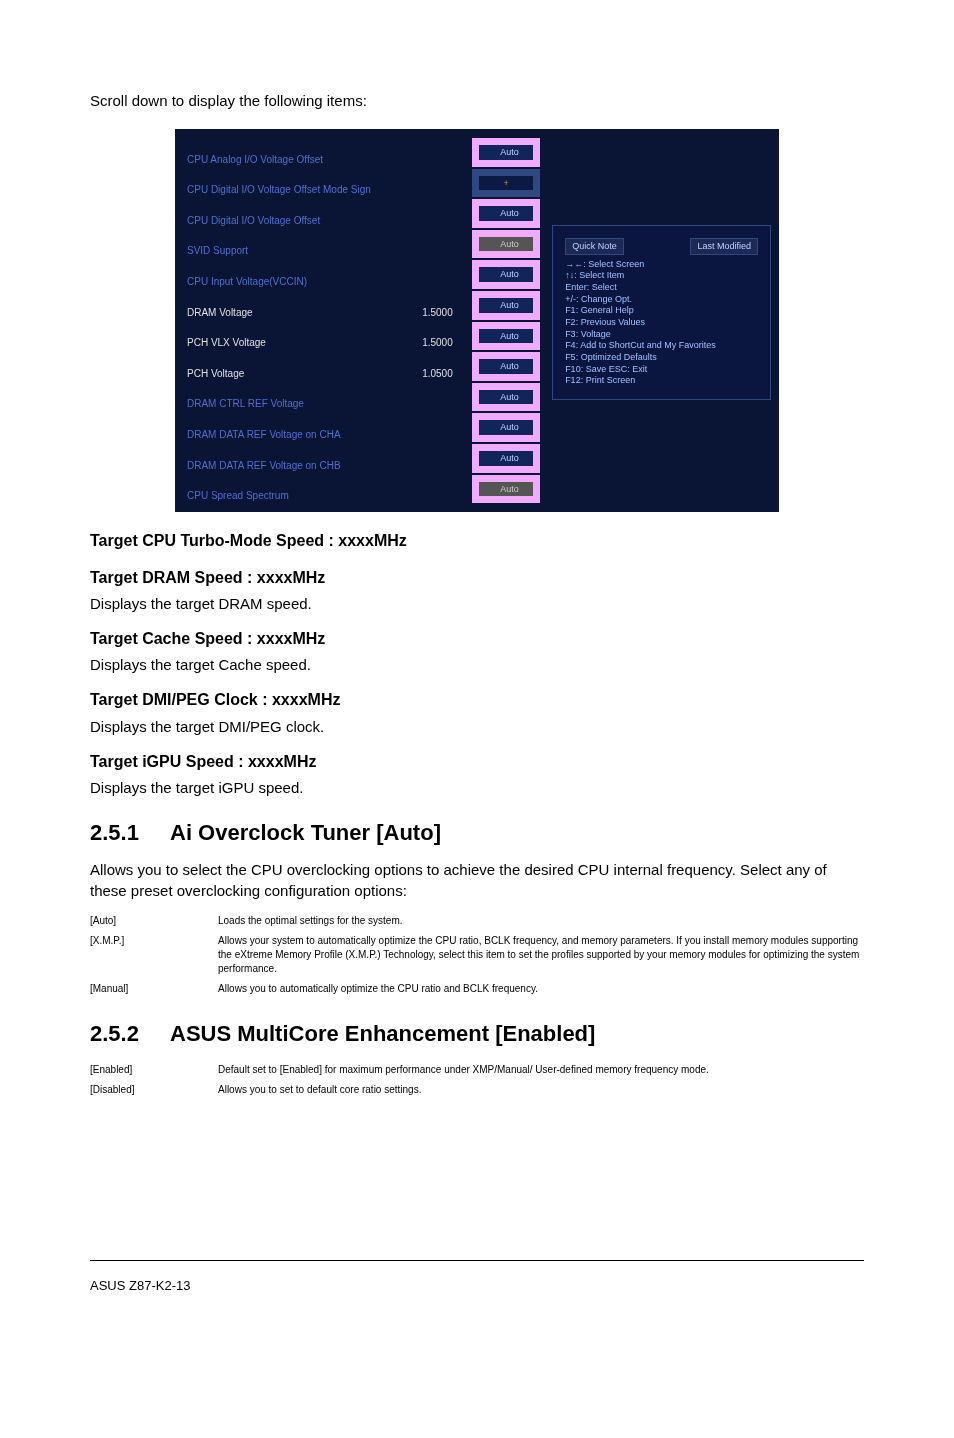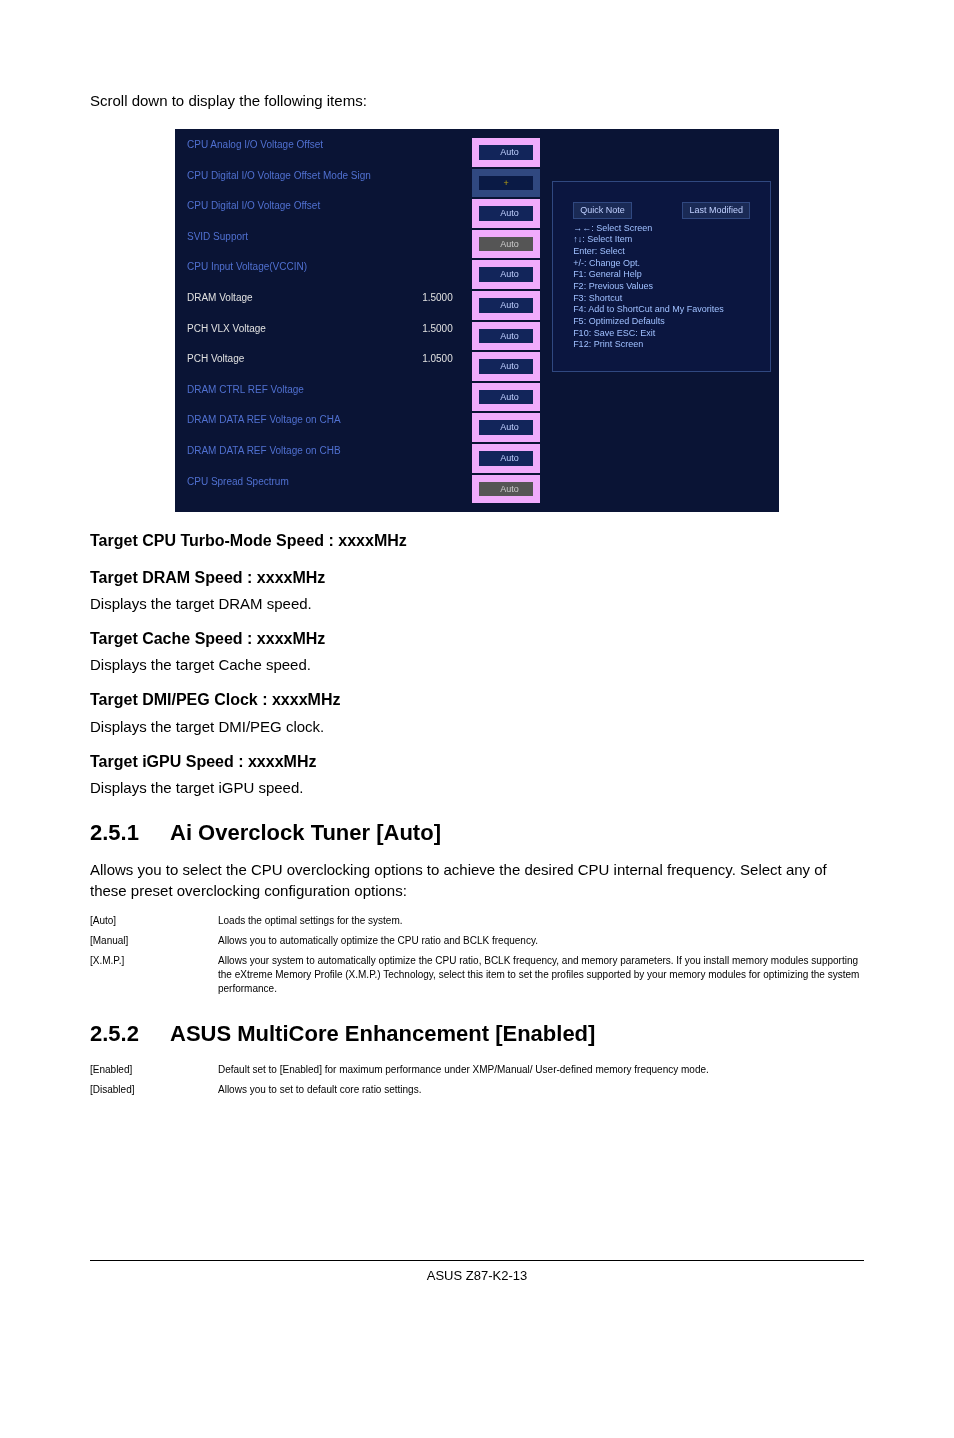--- a/index.html
+++ b/index.html
@@ -18,21 +18,21 @@
       width: 604px;
       margin: 0 auto 18px auto;
       padding: 8px;
       font-size: 11px;
       color: #a0c0ff;
       display: flex;
     }
     .bios-left { flex: 1.65; }
     .bios-row {
       display: flex;
-      align-items: flex-start;
+      align-items: flex-end;
       min-height: 21px;
       padding: 1px 4px;
     }
     .bios-label { flex: 1; color: #5070d0; font-size: 10px; }
     .bios-val { color: #b8a010; font-size: 10px; width: 50px; }
     .bios-dd {
       background: #12255a;
       border: 7px solid #f0abfc;
       color: #c0d0ff;
       padding: 1px 21px;
@@ -45,22 +45,22 @@
     .bios-dd.grey { background: #555; color: #ccc; }
     .bios-dd.minus { color: #b8a010; text-align: center; border-color:#304880; background:#0a1a45;}
     .bios-right {
       flex: 1;
       margin-left: 8px;
       font-size: 9.5px;
     }
     .bios-nav-box {
       background: #0b1640;
       border: 1px solid #304880;
-      margin-top: 44px;
-      padding: 20px;
+      margin-top: 88px;
+      padding: 12px;
     }
     .bios-nav-header {
       display: flex;
       justify-content: space-between;
       margin-bottom: 4px;
       font-size: 9px;
     }
     .bios-nav-header span {
       background: #1a2a55;
       border: 1px solid #304880;
@@ -85,23 +85,23 @@
       margin-bottom: 10px;
     }
     h2 .num { display: inline-block; width: 80px; }
     .section-desc { font-size: 15px; margin-bottom: 10px; }
     table.options { border-collapse: collapse; width: 100%; }
     table.options td { vertical-align: top; padding: 3px 0; font-size: 10px; }
     table.options td:first-child { width: 128px; }
     .footer {
       border-top: 1px solid #000;
       margin-top: 160px;
-      padding-top: 6px;
-      display: flex;
-      justify-content: center;
+      padding-top: 16px;
+      display: flex;
+      justify-content: flex-start;
       font-size: 13px;
     }
   </style>
 </head>
 <body>
 
 <p class="intro">Scroll down to display the following items:</p>
 
 <div class="bios-screenshot">
   <div class="bios-left" id="bios-left">
@@ -172,21 +172,21 @@
         <span>Quick Note</span>
         <span>Last Modified</span>
       </div>
       <div id="bios-nav-lines">
           <div class="bios-nav-line">→←: Select Screen</div>
           <div class="bios-nav-line">↑↓: Select Item</div>
           <div class="bios-nav-line">Enter: Select</div>
           <div class="bios-nav-line">+/-: Change Opt.</div>
           <div class="bios-nav-line">F1: General Help</div>
           <div class="bios-nav-line">F2: Previous Values</div>
-          <div class="bios-nav-line">F3: Shortcut</div>
+          <div class="bios-nav-line">F3: Voltage</div>
           <div class="bios-nav-line">F4: Add to ShortCut and My Favorites</div>
           <div class="bios-nav-line">F5: Optimized Defaults</div>
           <div class="bios-nav-line">F10: Save  ESC: Exit</div>
           <div class="bios-nav-line">F12: Print Screen</div>
         </div>
     </div>
   </div>
 </div>
 
 <div id="targets">
@@ -205,26 +205,26 @@
   <span class="num">2.5.1</span><span>Ai Overclock Tuner [Auto]</span>
 </h2>
 <p class="section-desc">Allows you to select the CPU overclocking options to achieve the desired CPU internal frequency. Select any of these preset overclocking configuration options:</p>
 <table class="options">
     <tbody id="opts1">
       <tr>
         <td>[Auto]</td>
         <td>Loads the optimal settings for the system.</td>
       </tr>
       <tr>
+        <td>[X.M.P.]</td>
+        <td>Allows your system to automatically optimize the CPU ratio, BCLK frequency, and memory parameters. If you install memory modules supporting the eXtreme Memory Profile (X.M.P.) Technology, select this item to set the profiles supported by your memory modules for optimizing the system performance.</td>
+      </tr>
+      <tr>
         <td>[Manual]</td>
         <td>Allows you to automatically optimize the CPU ratio and BCLK frequency.</td>
-      </tr>
-      <tr>
-        <td>[X.M.P.]</td>
-        <td>Allows your system to automatically optimize the CPU ratio, BCLK frequency, and memory parameters. If you install memory modules supporting the eXtreme Memory Profile (X.M.P.) Technology, select this item to set the profiles supported by your memory modules for optimizing the system performance.</td>
       </tr>
     </tbody>
   </table>
 
 <h2>
   <span class="num">2.5.2</span><span>ASUS MultiCore Enhancement [Enabled]</span>
 </h2>
 <table class="options">
     <tbody id="opts2">
       <tr>

